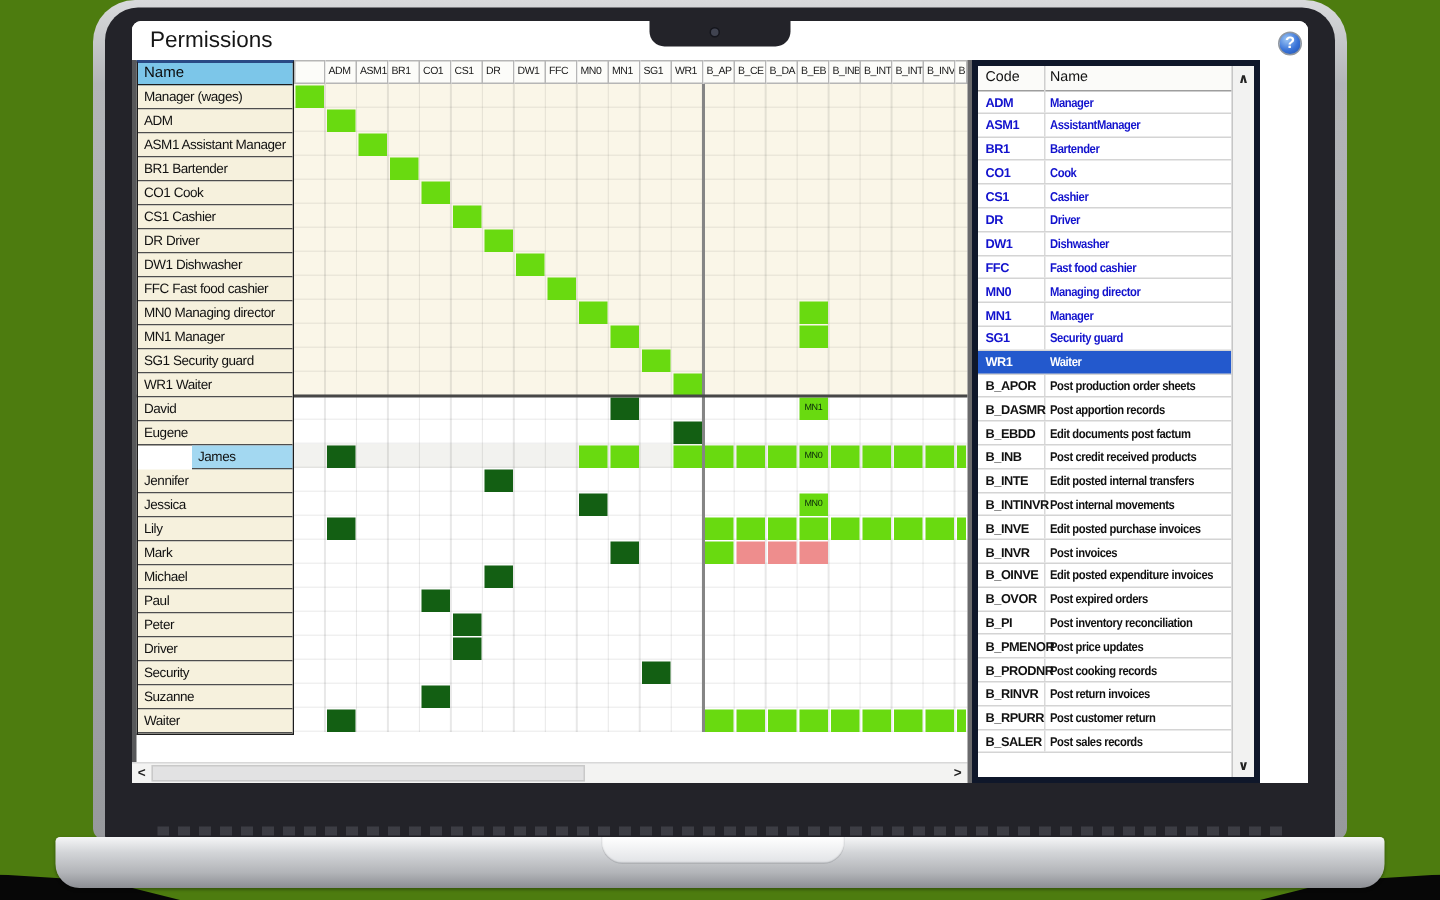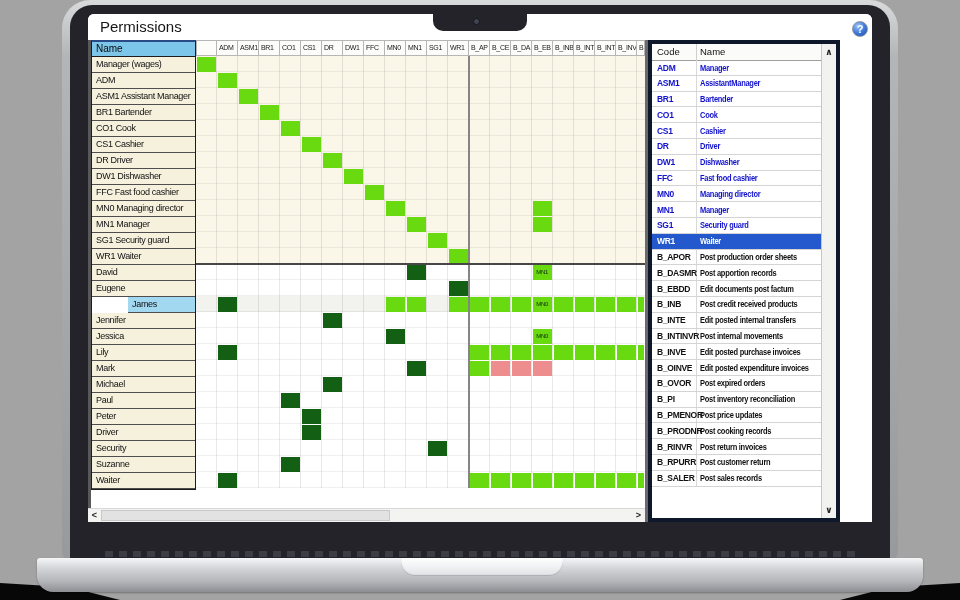--- a/index.html
+++ b/index.html
@@ -1,17 +1,17 @@
 <!DOCTYPE html>
 <html style="--light-green: #69da10; --dark-green: #135f13; --red-cell: #ee8d8d; --cream-cell: #f6f1dd; --role-region: #faf6e8; --header-blue: #7cc6e9; --selected-name-blue: #a3d8f1; --legend-selected-blue: #2359cd; --role-text-blue: #1212cd;"><head>
 <meta charset="utf-8">
 <style>
   html,body{margin:0;padding:0;}
   body{width:960px;height:600px;font-family:"Liberation Sans","DejaVu Sans",sans-serif;background:#fff;}
-  .page{position:relative;width:960px;height:600px;overflow:hidden;background:#a3a3a3;}
+  .page{position:relative;width:960px;height:600px;overflow:hidden;background:#4d7c0f;}
 
   
   .shell{position:absolute;left:62px;top:0;width:836px;height:560px;border-radius:28px 28px 8px 8px;
          background:linear-gradient(180deg,#d9dadc 0%,#b3b5b8 10%,#97999d 100%);z-index:1;}
   .bezel{position:absolute;left:8px;right:8px;top:5px;bottom:0;background:#232329;border-radius:22px 22px 3px 3px;}
   .keys{position:absolute;left:105px;top:551px;width:750px;height:6px;z-index:2;opacity:.55;
         background:repeating-linear-gradient(90deg,#51525a 0 8px,transparent 8px 14px);}
   .base{position:absolute;left:37px;top:558px;width:886px;height:34px;z-index:3;
         border-radius:3px 3px 16px 16px;
         background:linear-gradient(180deg,#f5f6f7 0%,#d3d5d8 30%,#b2b4b8 70%,#8c8e93 100%);
@@ -368,20 +368,24 @@
           </div>
           <div class="lrow permission">
             <span class="lcode">B_INTINVR</span>
             <span class="lname">Post internal movements</span>
           </div>
           <div class="lrow permission">
             <span class="lcode">B_INVE</span>
             <span class="lname">Edit posted purchase invoices</span>
           </div>
           <div class="lrow permission">
+            <span class="lcode">B_INVR</span>
+            <span class="lname">Post invoices</span>
+          </div>
+          <div class="lrow permission">
             <span class="lcode">B_OINVE</span>
             <span class="lname">Edit posted expenditure invoices</span>
           </div>
           <div class="lrow permission">
             <span class="lcode">B_OVOR</span>
             <span class="lname">Post expired orders</span>
           </div>
           <div class="lrow permission">
             <span class="lcode">B_PI</span>
             <span class="lname">Post inventory reconciliation</span>

